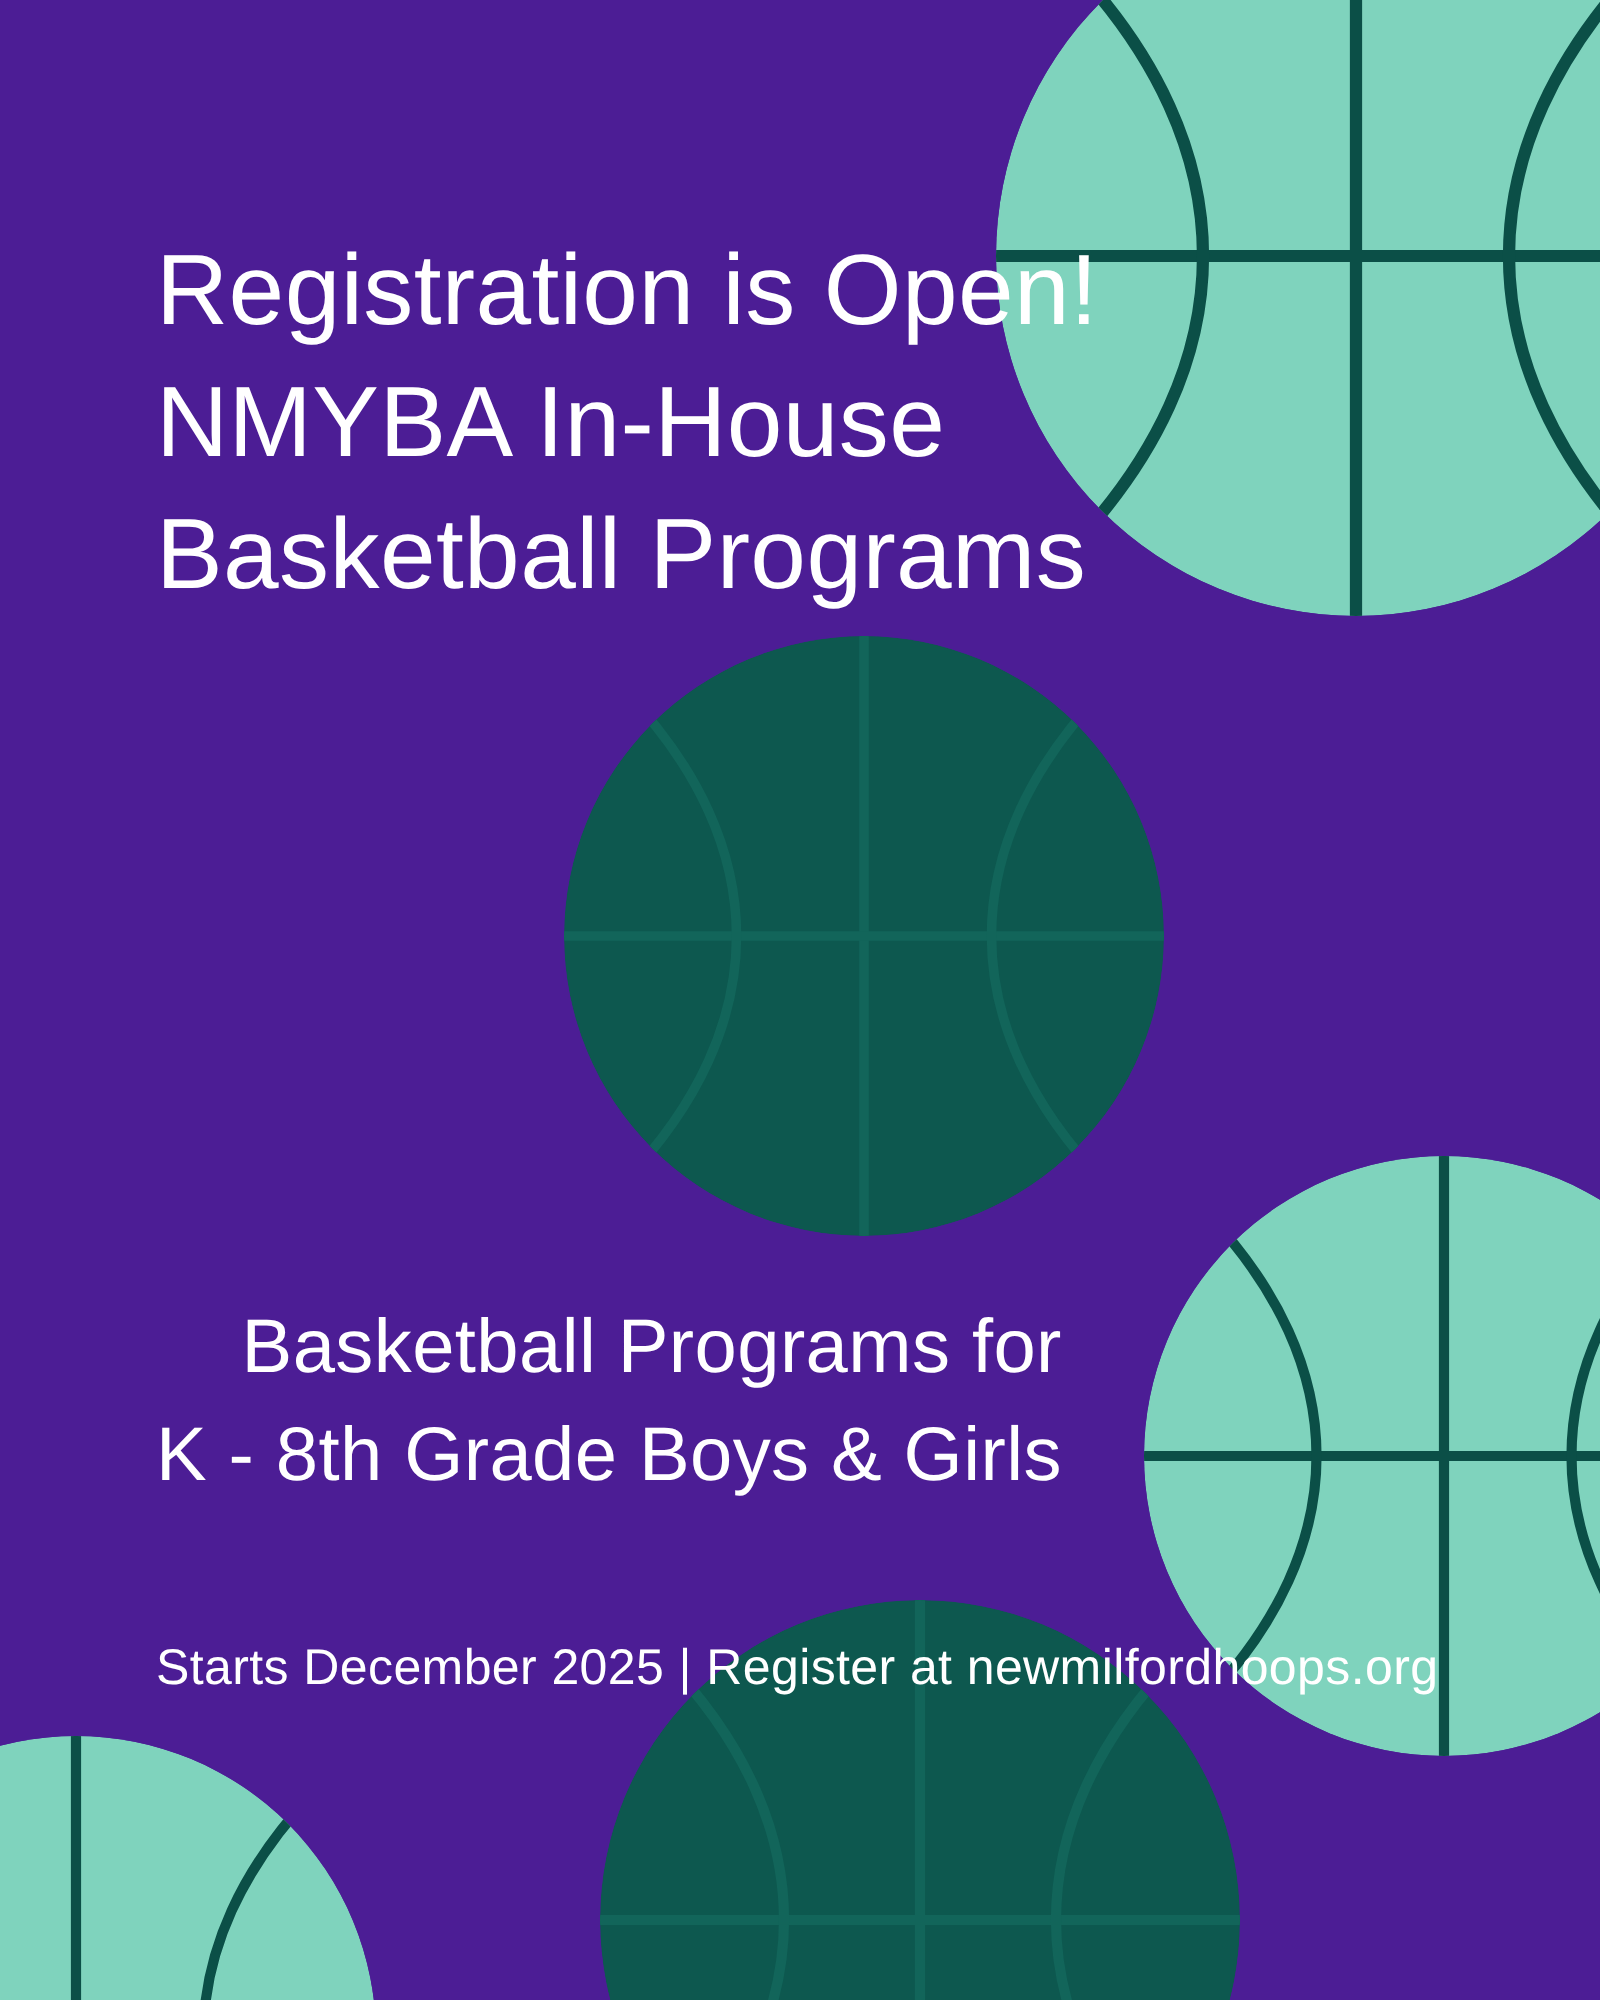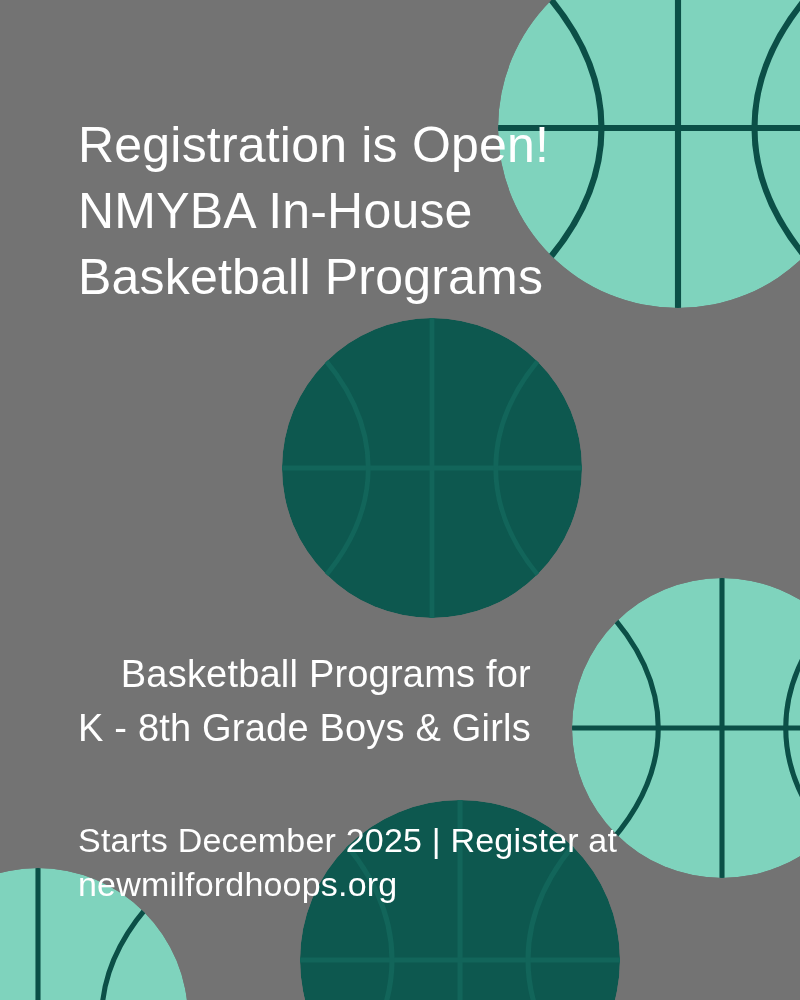--- a/index.html
+++ b/index.html
@@ -4,21 +4,21 @@
 <style>
   html, body {
     margin: 0;
     padding: 0;
     background: #0a4a43;
   }
   .poster {
     position: relative;
     width: 800px;
     height: 1000px;
-    background: #737373;
+    background: #4c1d95;
     overflow: hidden;
     font-family: "Liberation Sans", sans-serif;
   }
 
   
   .ball {
     position: absolute;
     border-radius: 50%;
     overflow: hidden;
   }
@@ -89,21 +89,21 @@
     letter-spacing: 0.2px;
     white-space: pre-line;
     text-align: right;
   }
 
   .footer {
     position: absolute;
     left: 78px;
     top: 818px;
     color: #ffffff;
-    font-size: 34px;
+    font-size: 25px;
     line-height: 1.3;
     font-weight: 400;
     letter-spacing: 0.2px;
   }
 </style>
 </head>
 <body>
 
 <div class="poster">
 

